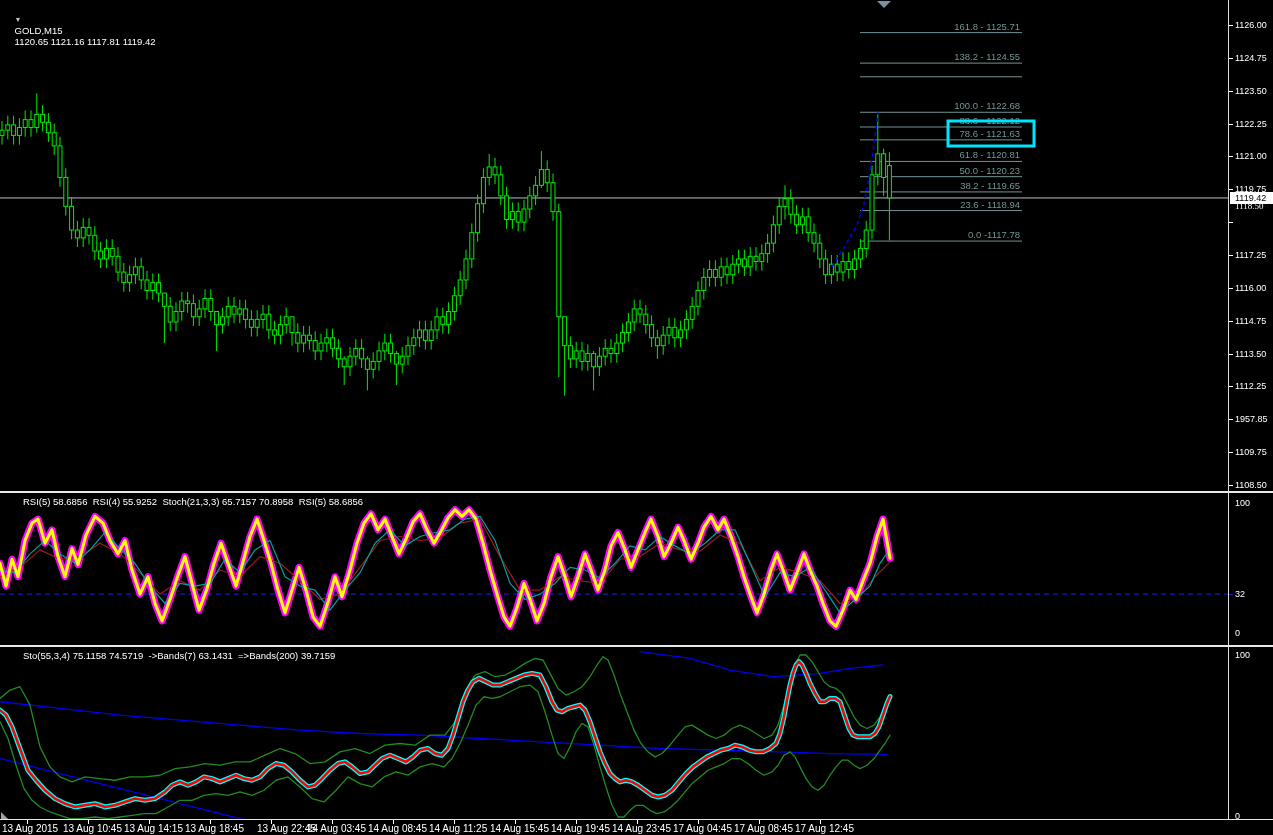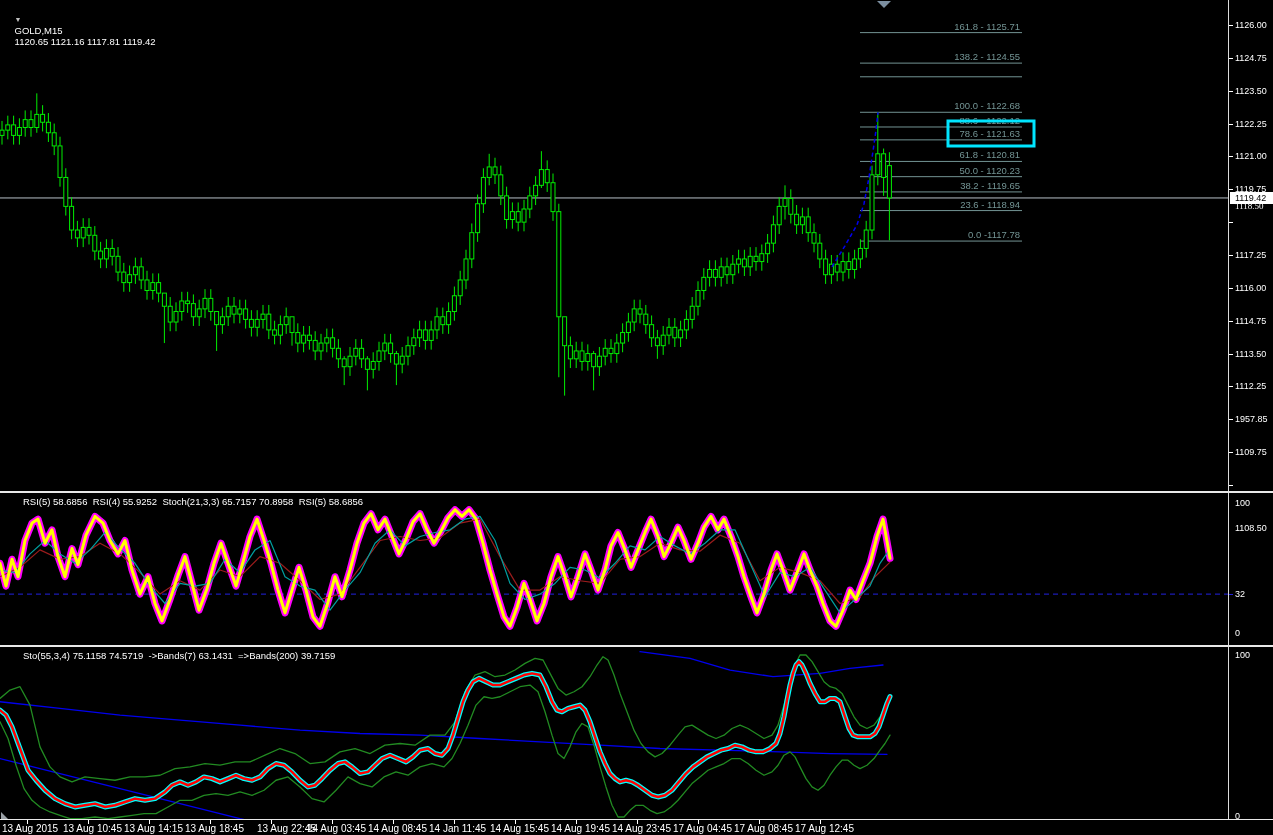--- a/index.html
+++ b/index.html
@@ -420,21 +420,21 @@
       <div class="pxlab" style="top: 320.714px;">1114.75</div>
       <div class="ptick" style="top: 353.571px;"></div>
       <div class="pxlab" style="top: 353.571px;">1113.50</div>
       <div class="ptick" style="top: 386.428px;"></div>
       <div class="pxlab" style="top: 386.428px;">1112.25</div>
       <div class="ptick" style="top: 419.285px;"></div>
       <div class="pxlab" style="top: 419.285px;">1957.85</div>
       <div class="ptick" style="top: 452.143px;"></div>
       <div class="pxlab" style="top: 452.143px;">1109.75</div>
       <div class="ptick" style="top: 485px;"></div>
-      <div class="pxlab" style="top: 485px; margin-top: 43px;">1108.50</div>
+      <div class="pxlab" style="top: 485px;">1108.50</div>
       <div class="pxlab" style="top: 503px;">100</div>
       <div class="pxlab" style="top: 594.12px;">32</div>
       <div class="pxlab" style="top: 633px;">0</div>
       <div class="ptick" style="top: 594.12px; background: rgb(34, 34, 224);"></div>
       <div class="pxlab" style="top: 655px;">100</div>
       <div class="pxlab" style="top: 816px;">0</div>
     </div>
 
   <div id="time-axis">
       <div class="tlab" style="left: 2px;">13 Aug 2015</div>
@@ -444,21 +444,21 @@
       <div class="tlab" style="left: 124px;">13 Aug 14:15</div>
       <div class="ttick" style="left: 149px;"></div>
       <div class="tlab" style="left: 185px;">13 Aug 18:45</div>
       <div class="ttick" style="left: 210px;"></div>
       <div class="tlab" style="left: 257px;">13 Aug 22:45</div>
       <div class="ttick" style="left: 271px;"></div>
       <div class="tlab" style="left: 307px;">14 Aug 03:45</div>
       <div class="ttick" style="left: 332px;"></div>
       <div class="tlab" style="left: 368px;">14 Aug 08:45</div>
       <div class="ttick" style="left: 393px;"></div>
-      <div class="tlab" style="left: 429px;">14 Jan 11:45</div>
+      <div class="tlab" style="left: 429px;">14 Aug 11:25</div>
       <div class="ttick" style="left: 454px;"></div>
       <div class="tlab" style="left: 490px;">14 Aug 15:45</div>
       <div class="ttick" style="left: 515px;"></div>
       <div class="tlab" style="left: 551px;">14 Aug 19:45</div>
       <div class="ttick" style="left: 576px;"></div>
       <div class="tlab" style="left: 612px;">14 Aug 23:45</div>
       <div class="ttick" style="left: 637px;"></div>
       <div class="tlab" style="left: 673px;">17 Aug 04:45</div>
       <div class="ttick" style="left: 698px;"></div>
       <div class="tlab" style="left: 734px;">17 Aug 08:45</div>

